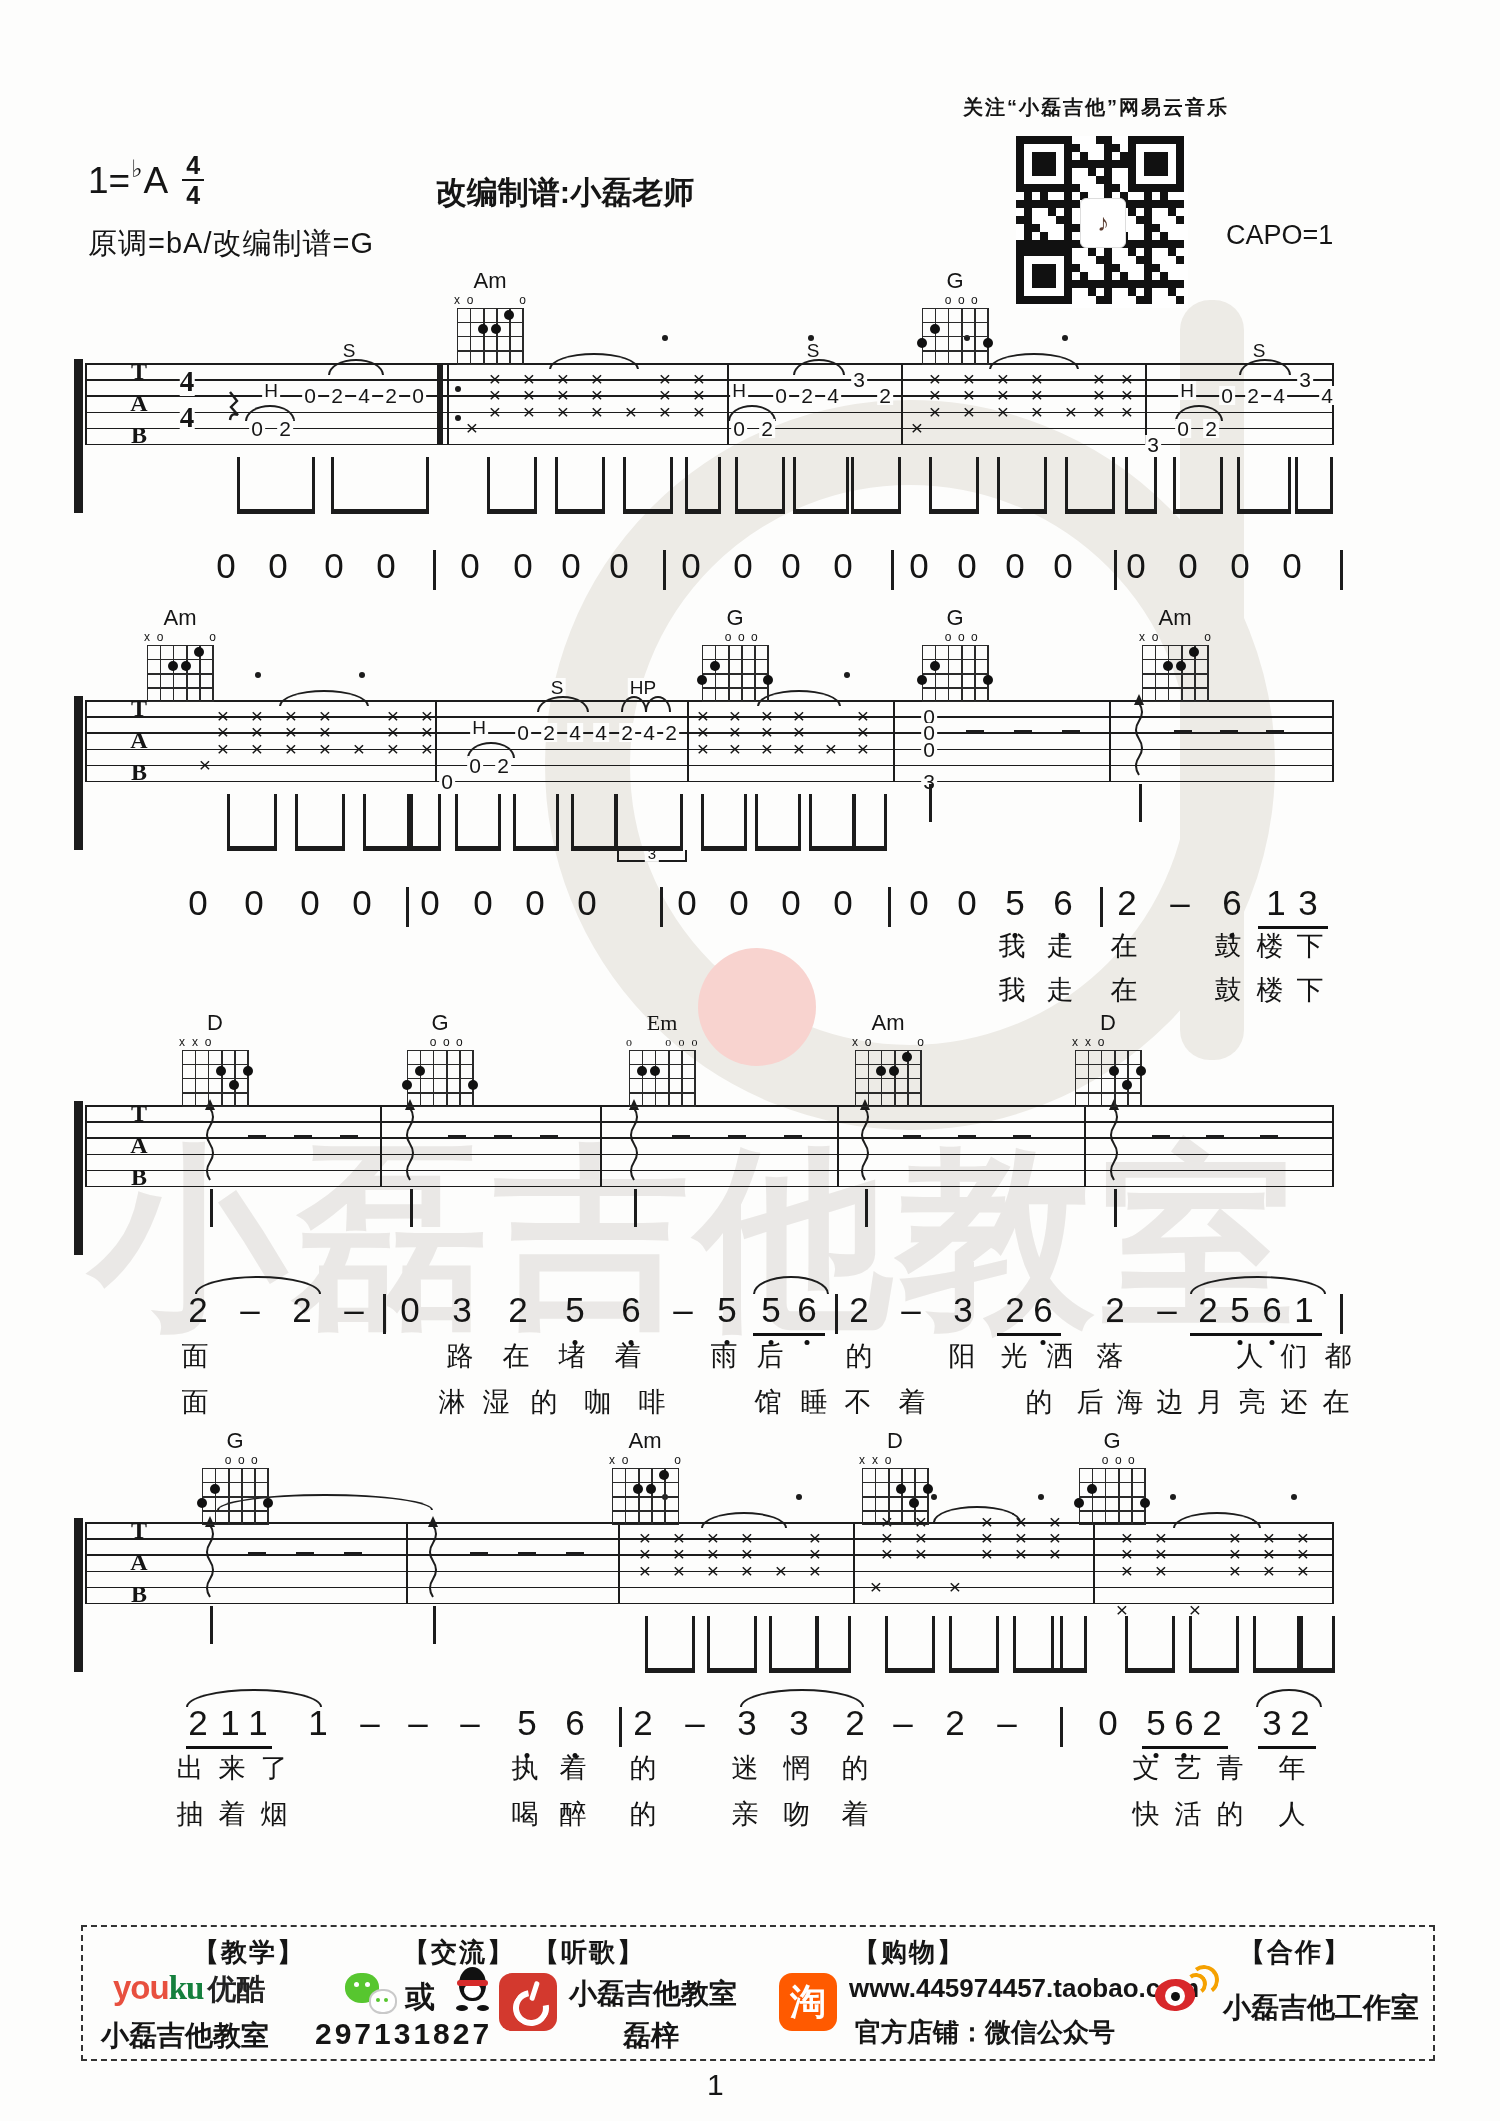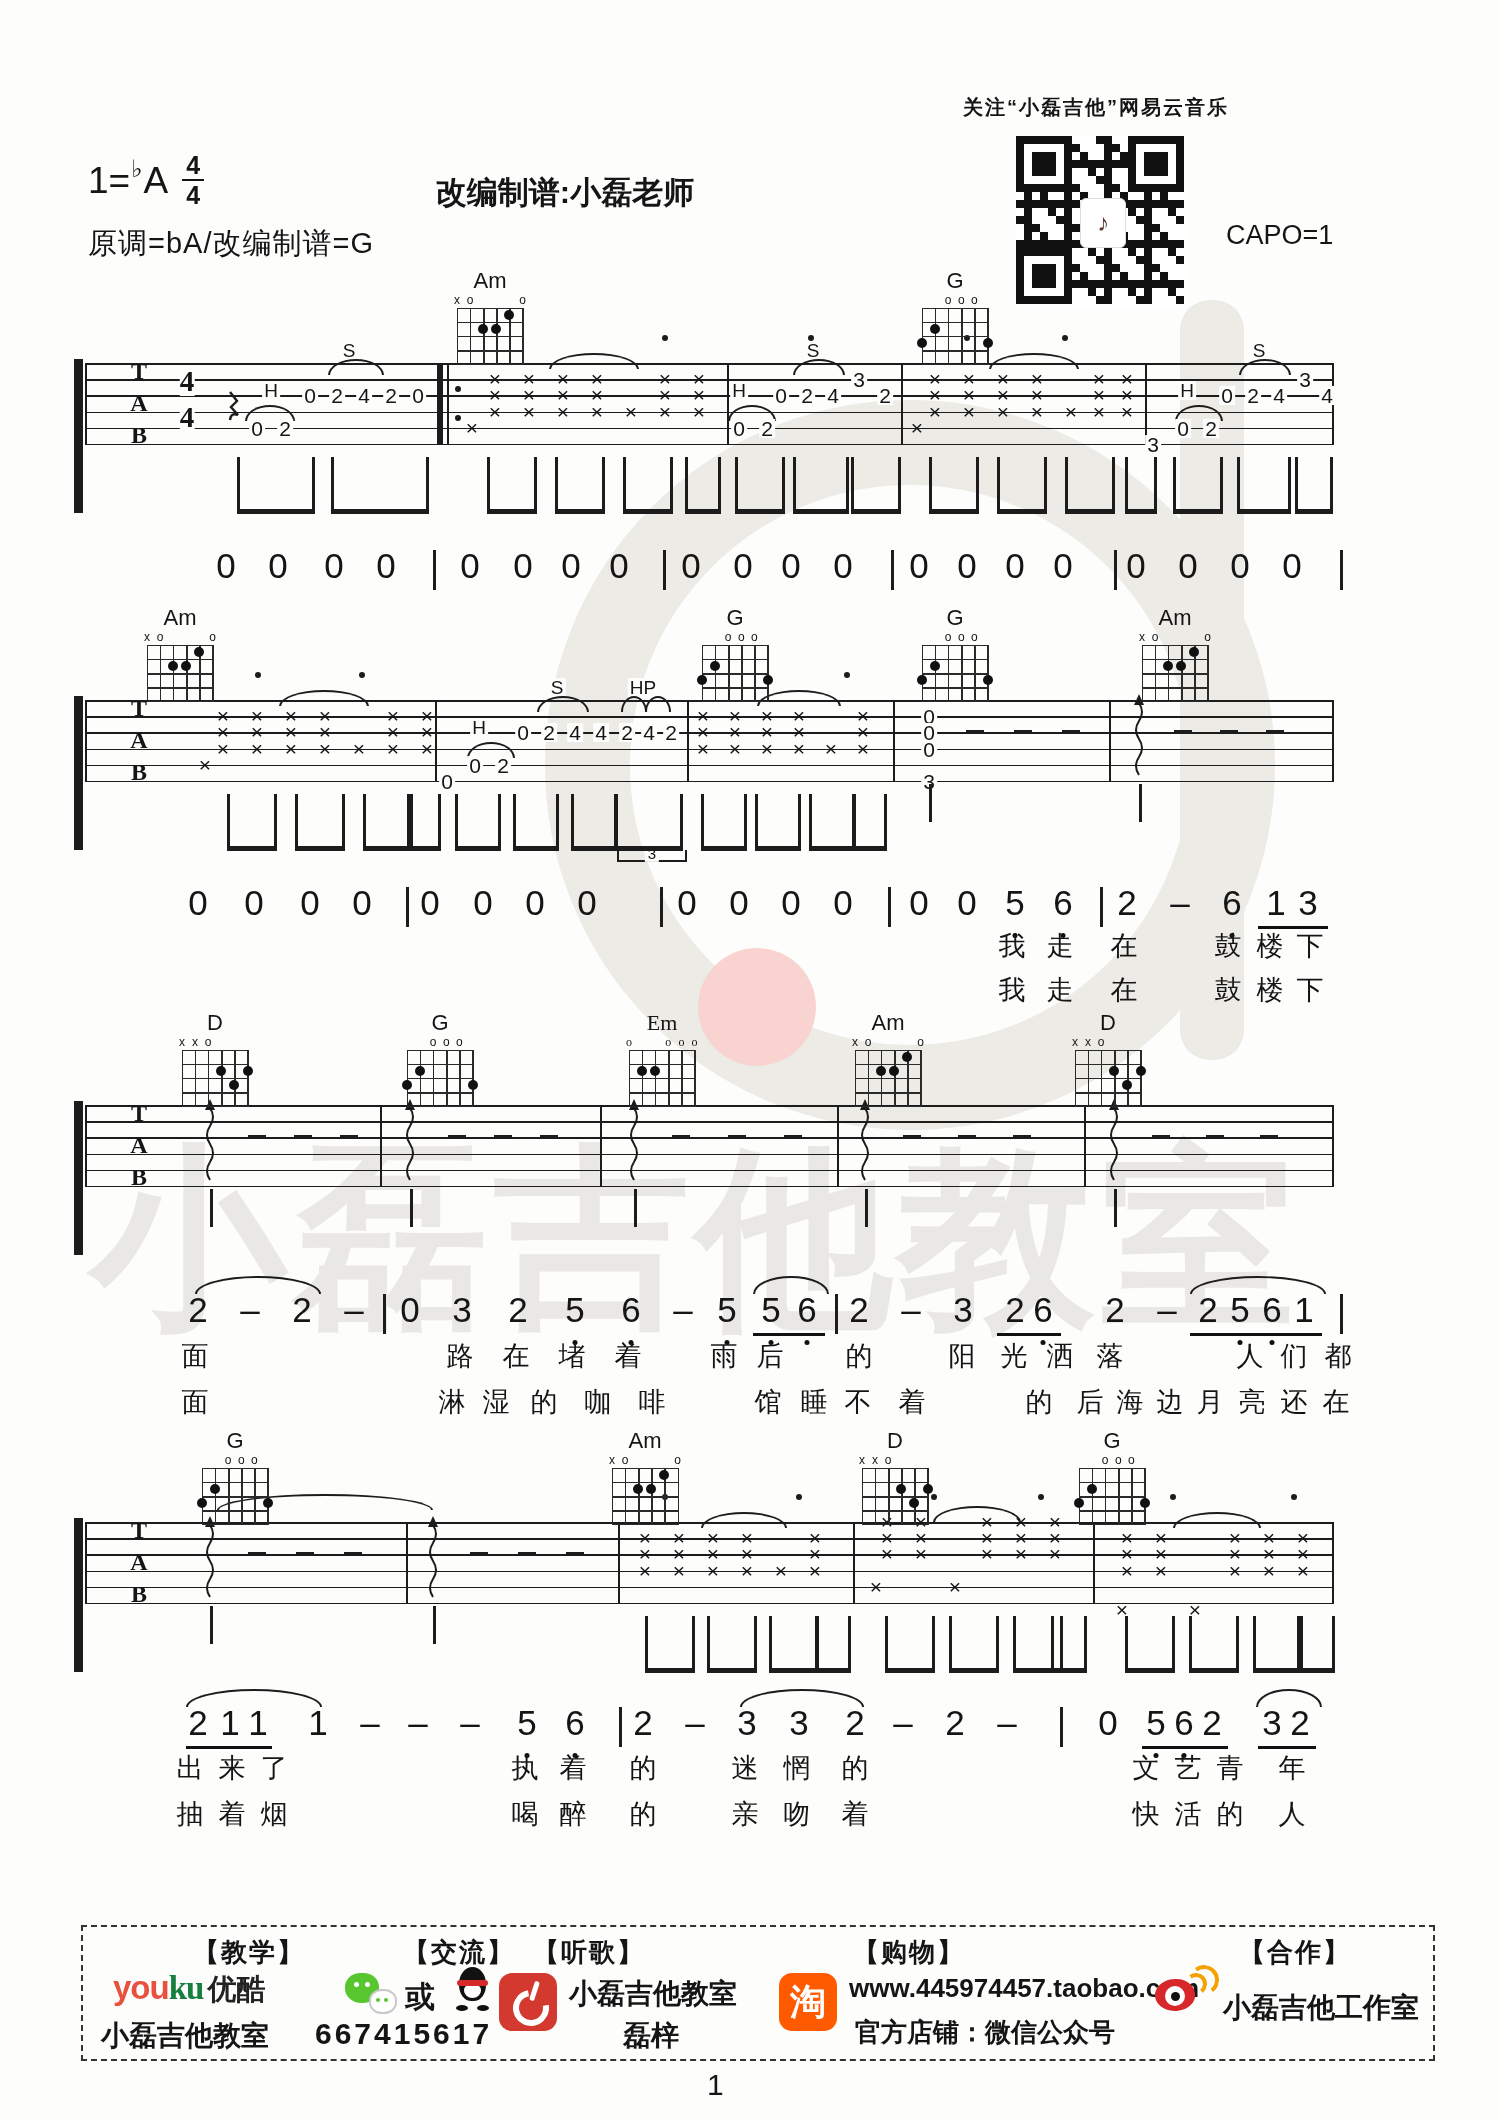--- a/index.html
+++ b/index.html
@@ -496,21 +496,21 @@
         </div>
     </div>
     <div class="ftext" style="left:322px;top:50px;font-size:30px">或</div>
     <div class="qqi" style="left:372px;top:40px">
       <div class="body"></div>
       <div class="belly"></div>
       <div class="scarf"></div>
       <div class="foot" style="left:1px"></div>
       <div class="foot" style="left:22px"></div>
     </div>
-    <div class="ftext" style="left:232px;top:90px;font-size:30px;letter-spacing:3px">667415617</div>
+    <div class="ftext" style="left:232px;top:90px;font-size:30px;letter-spacing:3px">297131827</div>
 
     <div class="ftitle" style="left:450px">【听歌】</div>
     <div class="ne" style="left:416px;top:46px">
       <div class="ring"></div>
       <div class="stem"></div>
     </div>
     <div class="ftext" style="left:486px;top:48px">小磊吉他教室</div>
     <div class="ftext" style="left:540px;top:90px">磊梓</div>
 
     <div class="ftitle" style="left:770px">【购物】</div>

